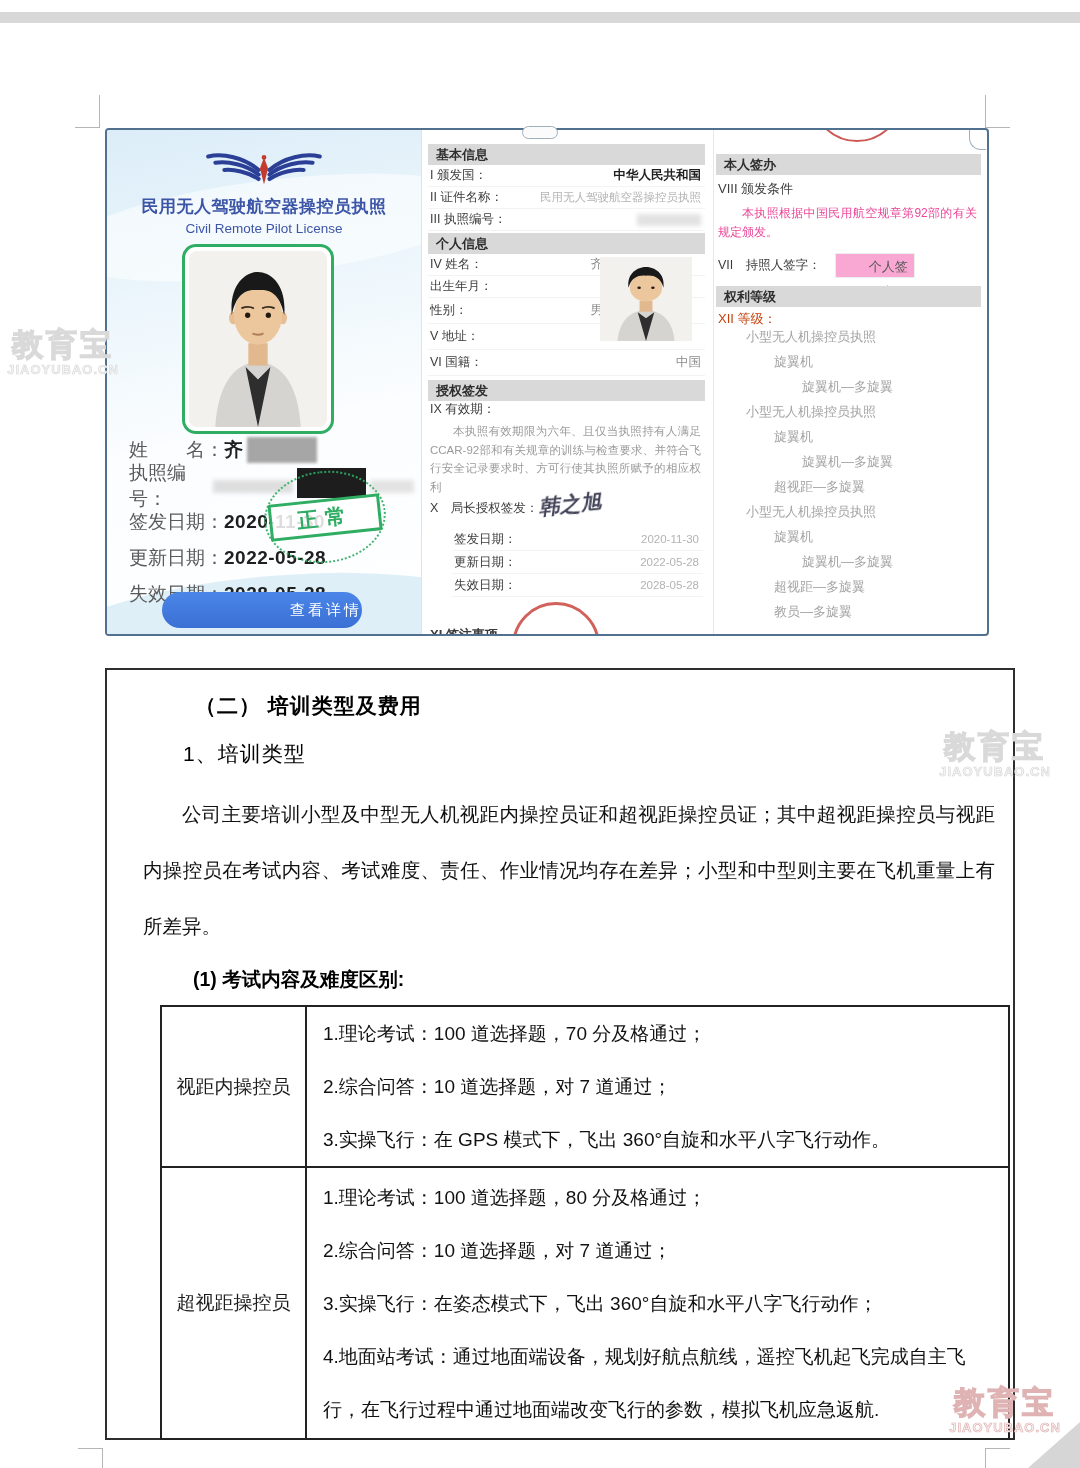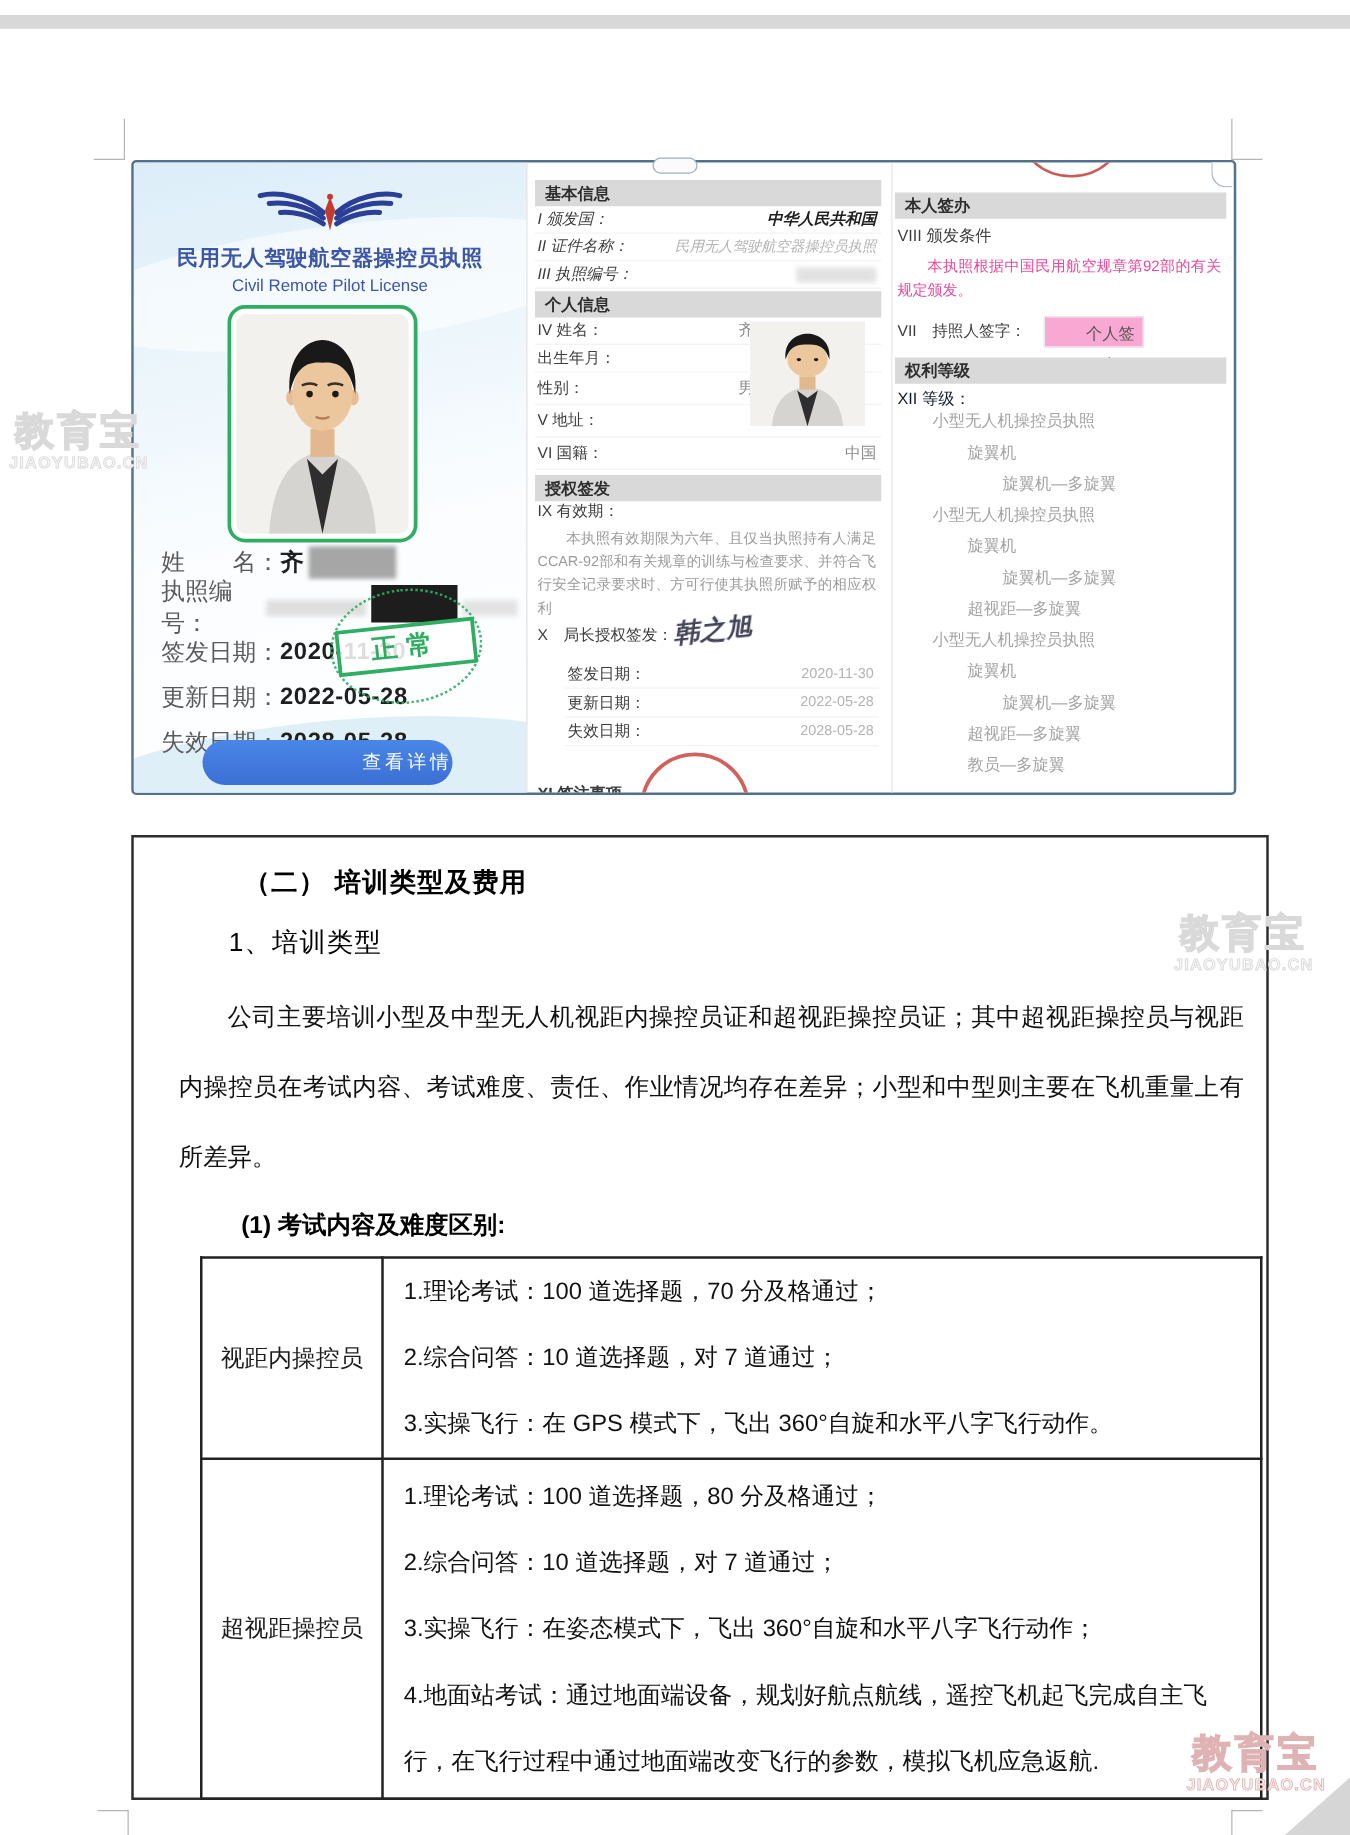--- a/index.html
+++ b/index.html
@@ -67,21 +67,21 @@
   .btn-detail { position:absolute; left:55px; top:462px; width:200px; height:36px; z-index:4;
                 background:linear-gradient(#4a86e8,#3b6fd4); border-radius:18px; border:none;
                 color:#fff; font-size:15px; letter-spacing:3px; text-align:right; line-height:36px; cursor:pointer; }
 
   
   .mid { position:absolute; left:315px; top:0; width:292px; height:508px; border-right:1px solid #e8e8e8; }
   .sec-bar { position:absolute; left:6px; right:8px; height:21px; background:#d9d9d9;
              color:#2e2e2e; font-weight:700; font-size:13px; line-height:21px; padding-left:8px; }
   .m-bar1 { top:14px; } .m-bar2 { top:103px; } .m-bar3 { top:250px; }
   .m-rows { position:absolute; left:6px; right:8px; }
-  .m-r1 { top:35px;font-style:italic; } .m-r2 { top:124px; }
+  .m-r1 { top:35px; } .m-r2 { top:124px; }
   .mrow { height:22px; display:flex; justify-content:space-between; align-items:center;
           padding:0 4px 0 2px; font-size:12.5px; color:#3d3d3d; border-bottom:1px solid #f3f3f3; }
   .mrow .val { color:#444; }
   .mrow.tall { height:26px; }
   .v-strong .val { color:#1f1f1f; font-weight:700; }
   .v-mid .val { color:#8a8a8a; }
   .v-faint .val { color:#b3b3b3; font-size:11.5px; }
   .v-smudge .val::after { content:''; display:inline-block; width:64px; height:12px; background:#e2e2e2; filter:blur(2px); vertical-align:middle; }
   .pr .val { margin-right:98px; }
   .m-photo { position:absolute; left:178px; top:127px; width:92px; height:84px; background:#fff; z-index:5; }
@@ -105,21 +105,21 @@
             border:2.5px solid rgba(196,60,55,.85); border-radius:50%; }
   .r-bar1 { top:24px; } .r-bar2 { top:156px; }
   .rp .sec-bar { left:2px; right:10px; }
   .r-cond-label { position:absolute; left:4px; top:50px; font-size:13px; color:#3d3d3d; }
   .r-cond-text { position:absolute; left:4px; right:14px; top:74px; font-size:12px; color:#ec4899;
                  line-height:19px; text-indent:2em; text-align:justify; }
   .r-holder { position:absolute; left:4px; top:122px; right:10px; height:26px;
               display:flex; align-items:center; font-size:12.5px; color:#3d3d3d; }
   .r-holder-box { margin-left:14px; width:80px; height:25px; border:1px solid #eeeeee; background:#f9a8d4;
                   color:#555; font-size:13px; text-align:center; line-height:25px;padding-left:27px; }
-  .r-grade-label { position:absolute; left:4px; top:180px; font-size:13px; color:#0f172a; }
+  .r-grade-label { position:absolute; left:4px; top:180px; font-size:13px; color:#c2410c; }
   .grades { position:absolute; left:4px; right:8px; top:194px; }
   .grow { height:25px; line-height:25px; font-size:13px; color:#a3a3a3; white-space:nowrap; }
 
   
   .docbox { position:absolute; left:105px; top:668px; width:910px; height:772px;
             border:2px solid #2e2e2e; background:#fff; }
   .doc-h1 { position:absolute; left:88px; top:22px;  font-size:21px;   font-weight:700; color:#000; letter-spacing:1px; }
   .doc-h2 { position:absolute; left:76px; top:70px;  font-size:21px;   font-weight:400; color:#000; letter-spacing:1px; }
   .doc-p  { position:absolute; left:36px; top:116px; width:852px; font-size:19.5px; line-height:56px;
             color:#111; text-indent:2em; text-align:justify; }

